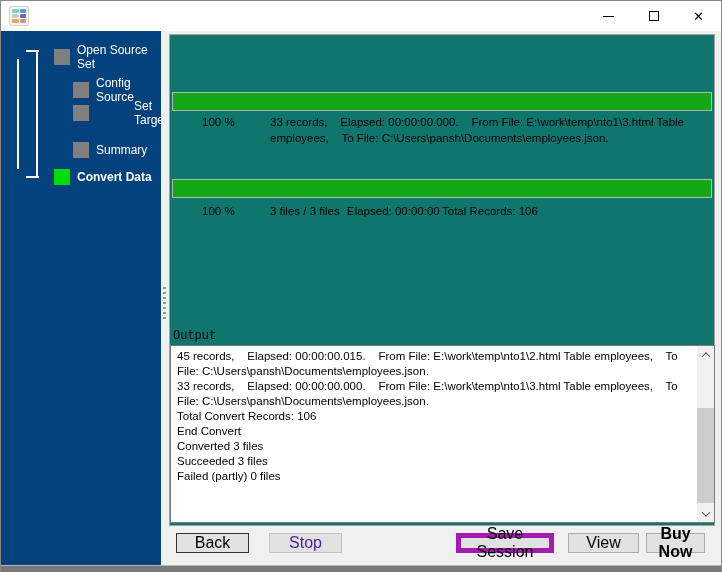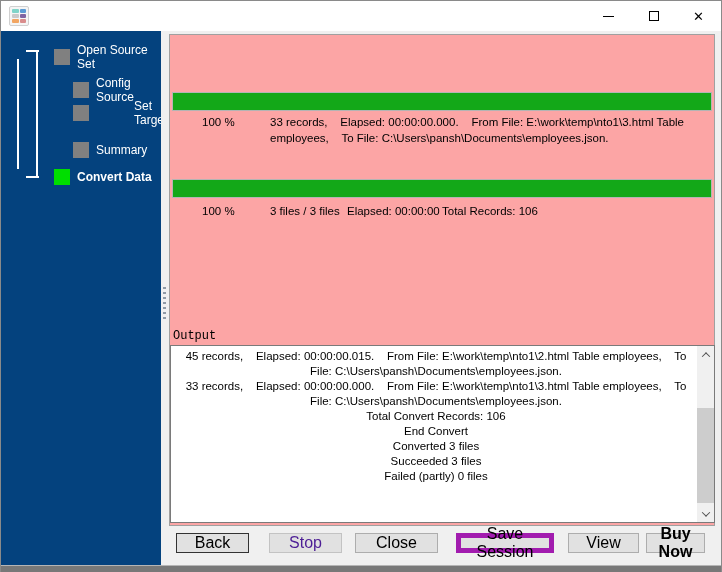--- a/index.html
+++ b/index.html
@@ -38,40 +38,40 @@
   .step.active .lbl { font-weight:bold; }
 
   
   .splitter { position:absolute; left:160px; top:30px; width:8px; height:535px; background:#f0f0f0; }
   .grip { position:absolute; left:2px; top:256px; width:3px; height:34px;
     background:repeating-linear-gradient(to bottom, #8f9aa6 0 2px, transparent 2px 5px); }
 
   
   .main-panel {
     position:absolute; left:168px; top:33px; width:546px; height:492px;
-    background:#fca5a5; border:1px solid #a0a0a0;
+    background:#0f766e; border:1px solid #a0a0a0;
   }
   .pbar { position:absolute; left:2px; width:540px; height:19px; border:1px solid #b4b4b4; background:#e6e6e6; }
   .pbar .fill { height:100%; background:#13a818; }
   .pbar1 { top:57px; } .pbar2 { top:144px; }
 
   .ptext { position:absolute; font-size:11.5px; line-height:16px; white-space:pre-wrap; }
   .pct1 { left:32px; top:79px; }
   .status1 { left:100px; top:79px; width:437px; }
   .pct2 { left:32px; top:168px; }
   .files2 { left:100px; top:168px; }
   .elapsed2 { left:177px; top:168px; }
   .records2 { left:272px; top:168px; }
 
   .output-label { position:absolute; left:3px; top:294px; font-size:12px;font-family:Liberation Mono, monospace; }
   .output-box {
     position:absolute; left:0px; top:310px; width:545px; height:178px;
     background:#ffffff; border:1px solid #7a7a7a;
   }
-  .log { position:absolute; left:6px; top:3px; width:518px; font-size:11.5px; line-height:15px;text-align:center; }
+  .log { position:absolute; left:6px; top:3px; width:518px; font-size:11.5px; line-height:15px; }
   .log-entry { white-space:pre-wrap; }
 
   
   .scrollbar { position:absolute; right:0; top:0; width:17px; height:176px; background:#f0f0f0; }
   .sb-btn { position:absolute; left:0; width:17px; height:17px; display:flex; align-items:center; justify-content:center; }
   .sb-up { top:0; } .sb-down { bottom:0; }
   .chev { width:6px; height:6px; border-left:1px solid #505050; border-top:1px solid #505050; display:block; }
   .chev.up { transform:rotate(45deg) translate(1px,1px); }
   .chev.down { transform:rotate(225deg) translate(1px,1px); }
   .sb-thumb { position:absolute; left:0; top:62px; width:17px; height:95px; background:#cdcdcd; }
@@ -186,19 +186,18 @@
         <div class="sb-thumb"></div>
         <div class="sb-btn sb-down">
             <span class="chev down"></span>
           </div>
       </div>
     </div>
   </div>
 
   <button class="btn btn-back">Back</button>
   <button class="btn btn-stop" disabled="">Stop</button>
-  <button class="btn btn-close">Close</button>
   <button class="btn btn-save">Save Session</button>
   <button class="btn btn-view">View</button>
   <button class="btn btn-buy">Buy Now</button>
 
   <div class="bottom-edge"></div>
 </div>
 
 </body></html>

